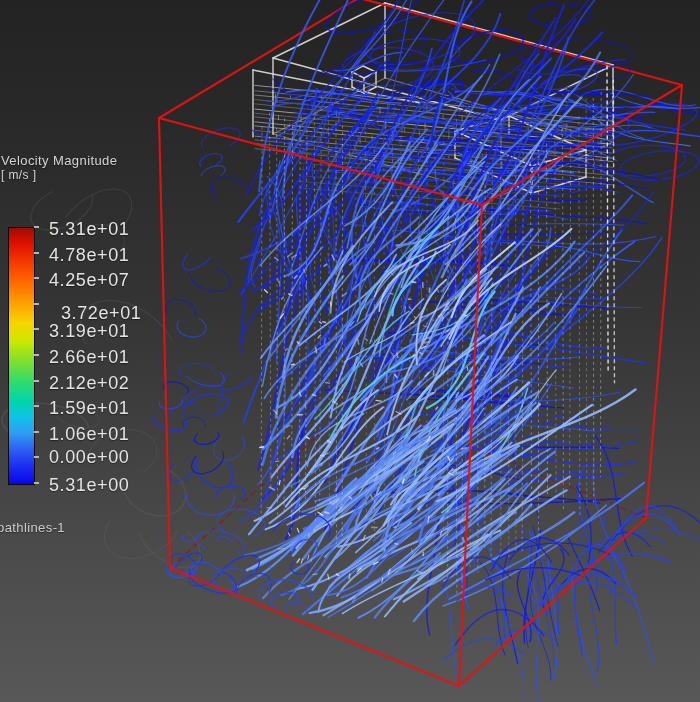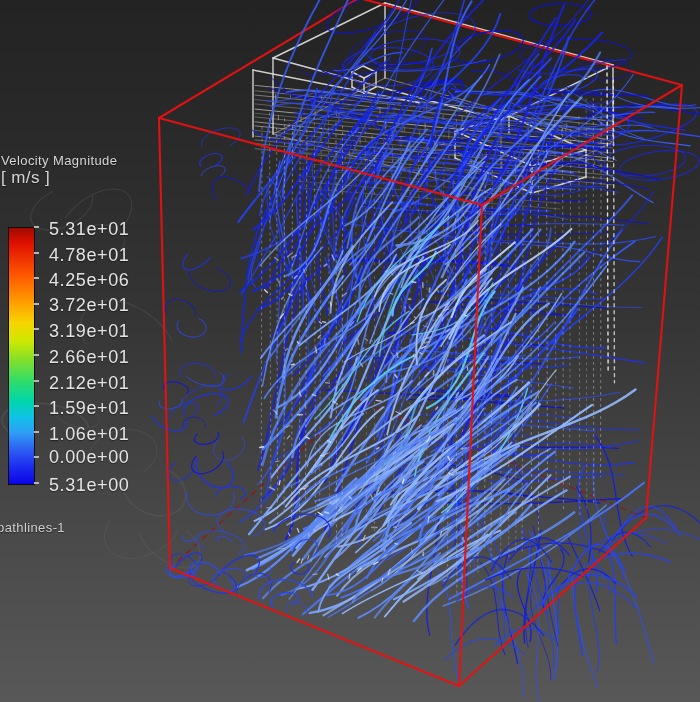--- a/index.html
+++ b/index.html
@@ -4,21 +4,21 @@
 <style>
   html,body{margin:0;padding:0;background:#1a1a1a;}
   .stage{
     position:relative;width:700px;height:702px;overflow:hidden;
     background:linear-gradient(180deg,#232323 0%,#2a2a2a 20%,#353535 45%,#474747 72%,#585858 100%);
     font-family:"Liberation Sans","DejaVu Sans",sans-serif;
   }
   svg#scene-svg{position:absolute;left:0;top:0;}
   .legend{position:absolute;left:0;top:0;width:130px;height:618px;pointer-events:none;}
   .legend-title{position:absolute;left:1px;top:153px;font-size:13px;color:#d6d6d6;letter-spacing:.4px;text-shadow:0 1px 1px rgba(0,0,0,.5);white-space:nowrap;}
-  .legend-units{position:absolute;left:1px;top:168px;font-size:17px;color:#d6d6d6;letter-spacing:.4px;text-shadow:0 1px 1px rgba(0,0,0,.5);}
+  .legend-units{position:absolute;left:1px;top:168px;font-size:12px;color:#d6d6d6;letter-spacing:.4px;text-shadow:0 1px 1px rgba(0,0,0,.5);}
   .colorbar{position:absolute;left:8px;top:227px;width:25px;height:256px;border:1px solid #0c0c0c;}
   .cbar-tick{position:absolute;left:34px;width:5px;height:2px;background:#b5b5b5;}
   .cbar-label{position:absolute;left:49px;font-size:18px;color:#e4e4e4;letter-spacing:.6px;text-shadow:0 1px 1px rgba(0,0,0,.5);white-space:nowrap;}
   .pathlines-label{position:absolute;left:-3px;top:520px;font-size:13px;color:#cfcfcf;letter-spacing:.4px;text-shadow:0 1px 1px rgba(0,0,0,.5);}
 </style>
 </head>
 <body>
 
 <div class="stage">
 
@@ -993,29 +993,29 @@
   <div class="legend">
     <div class="legend-title">Velocity Magnitude</div>
     <div class="legend-units">[ m/s ]</div>
     <div class="colorbar" id="colorbar" style="background: linear-gradient(rgb(158, 11, 0) 0%, rgb(224, 16, 0) 6%, rgb(255, 84, 0) 18%, rgb(255, 151, 0) 28%, rgb(247, 212, 0) 37%, rgb(207, 232, 0) 44%, rgb(127, 223, 46) 52%, rgb(46, 221, 107) 60%, rgb(0, 212, 174) 68%, rgb(16, 194, 232) 74%, rgb(47, 157, 244) 80%, rgb(47, 99, 243) 86%, rgb(28, 46, 240) 93%, rgb(10, 4, 232) 100%);"></div>
     <div id="tick-container">
         <div class="cbar-tick" style="top: 226px;"></div>
         <div class="cbar-label" style="top: 219px;">5.31e+01</div>
         <div class="cbar-tick" style="top: 251.6px;"></div>
         <div class="cbar-label" style="top: 244.6px; text-align: right;">4.78e+01</div>
         <div class="cbar-tick" style="top: 277.2px;"></div>
-        <div class="cbar-label" style="top: 270.2px;">4.25e+06</div>
+        <div class="cbar-label" style="top: 270.2px;">4.25e+07</div>
         <div class="cbar-tick" style="top: 302.8px;"></div>
-        <div class="cbar-label" style="top: 295px;">3.72e+01</div>
+        <div class="cbar-label" style="top: 303px; margin-left: 12px;">3.72e+01</div>
         <div class="cbar-tick" style="top: 328.4px;"></div>
         <div class="cbar-label" style="top: 321px;">3.19e+01</div>
         <div class="cbar-tick" style="top: 354px;"></div>
         <div class="cbar-label" style="top: 347px;">2.66e+01</div>
         <div class="cbar-tick" style="top: 379.6px;"></div>
-        <div class="cbar-label" style="top: 372.6px;">2.12e+01</div>
+        <div class="cbar-label" style="top: 372.6px;">2.12e+02</div>
         <div class="cbar-tick" style="top: 405.2px;"></div>
         <div class="cbar-label" style="top: 398.2px;">1.59e+01</div>
         <div class="cbar-tick" style="top: 430.8px;"></div>
         <div class="cbar-label" style="top: 423.8px;">1.06e+01</div>
         <div class="cbar-tick" style="top: 456.4px;"></div>
         <div class="cbar-label" style="top: 449.4px; margin-top: 26px;">5.31e+00</div>
         <div class="cbar-tick" style="top: 482px;"></div>
         <div class="cbar-label" style="top: 447px;">0.00e+00</div>
       </div>
     <div class="pathlines-label">pathlines-1</div>

